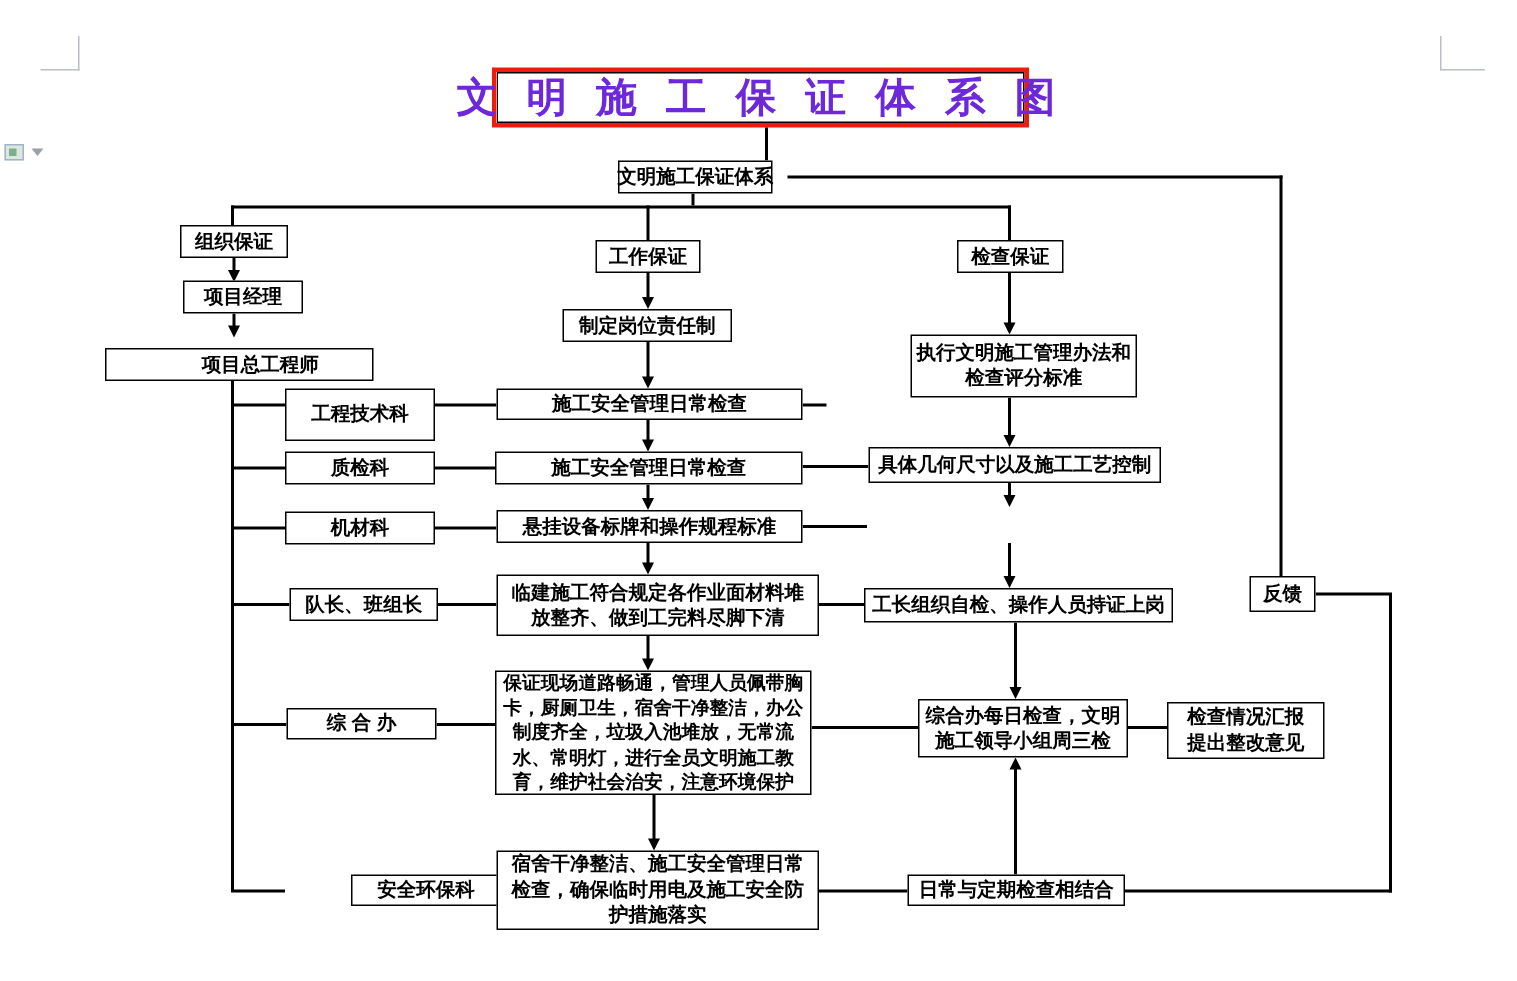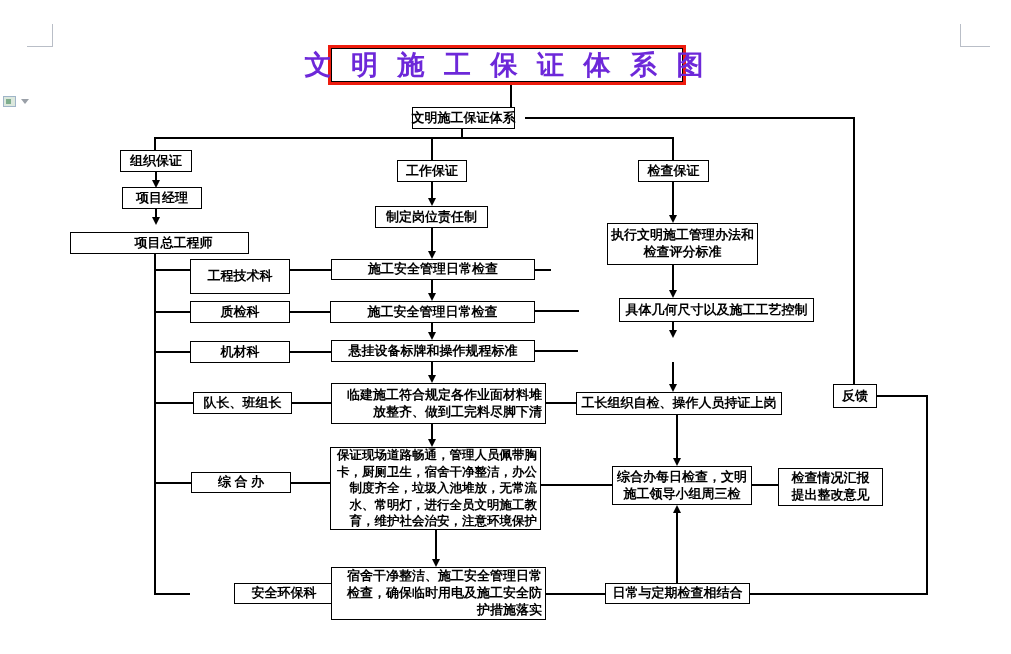--- a/index.html
+++ b/index.html
@@ -6,21 +6,21 @@
   body{background:#fff;font-family:"Liberation Sans","DejaVu Sans",sans-serif;}
   #canvas{position:relative;width:1011px;height:654px;background:#ffffff;overflow:hidden;}
 
   .node{
     position:absolute;box-sizing:border-box;background:#fff;
     border:1.5px solid #000;color:#000;font-weight:bold;font-size:13px;
     display:flex;align-items:center;justify-content:center;text-align:center;
     line-height:1.25;white-space:nowrap;
   }
   .node.multi{
-    white-space:normal;text-align:right;justify-content:flex-start;
+    white-space:normal;text-align:center;justify-content:flex-start;
     padding:1px 3px;line-height:1.3;line-break:strict;
   }
   .node.multi.center{text-align:center;justify-content:center;}
   .node.small-lh{line-height:16.5px;font-size:12.5px;}
 
   .title-box{
     position:absolute;box-sizing:border-box;background:#fff;
     border:3px solid #ee1c0e;box-shadow:inset 0 0 0 1px #000;
     color:#6d28d9;font-weight:bold;font-size:27px;letter-spacing:6px;
     display:flex;align-items:center;justify-content:center;white-space:nowrap;
@@ -149,20 +149,20 @@
   <div class="node" style="left:375px;top:206px;width:113px;height:22px;">制定岗位责任制</div>
   <div class="node" style="left:331px;top:259px;width:204px;height:21px;">施工安全管理日常检查</div>
   <div class="node" style="left:330px;top:301px;width:205px;height:22px;">施工安全管理日常检查</div>
   <div class="node" style="left:331px;top:340px;width:204px;height:22px;">悬挂设备标牌和操作规程标准</div>
   <div class="node multi" style="left:331px;top:383px;width:215px;height:41px;">临建施工符合规定各作业面材料堆放整齐、做到工完料尽脚下清</div>
   <div class="node multi small-lh" style="left:330px;top:447px;width:211px;height:83px;">保证现场道路畅通，管理人员佩带胸卡，厨厕卫生，宿舍干净整洁，办公制度齐全，垃圾入池堆放，无常流水、常明灯，进行全员文明施工教育，维护社会治安，注意环境保护</div>
   <div class="node multi" style="left:331px;top:567px;width:215px;height:53px;">宿舍干净整洁、施工安全管理日常检查，确保临时用电及施工安全防护措施落实</div>
 
   <div class="node" style="left:638px;top:160px;width:71px;height:22px;">检查保证</div>
   <div class="node multi center" style="left:607px;top:223px;width:151px;height:42px;">执行文明施工管理办法和检查评分标准</div>
-  <div class="node" style="left:579px;top:298px;width:195px;height:24px;margin-left:40px;">具体几何尺寸以及施工工艺控制</div>
+  <div class="node" style="left:579px;top:298px;width:195px;height:24px;">具体几何尺寸以及施工工艺控制</div>
   <div class="node" style="left:576px;top:392px;width:206px;height:23px;">工长组织自检、操作人员持证上岗</div>
   <div class="node multi center" style="left:612px;top:466px;width:140px;height:39px;padding:1px 2px;">综合办每日检查，文明施工领导小组周三检</div>
   <div class="node multi center" style="left:778px;top:468px;width:105px;height:38px;padding:15px 11px;">检查情况汇报提出整改意见</div>
   <div class="node" style="left:605px;top:583px;width:145px;height:21px;">日常与定期检查相结合</div>
   <div class="node" style="left:833px;top:384px;width:44px;height:24px;">反馈</div>
 
 </div>
 
 </body></html>

